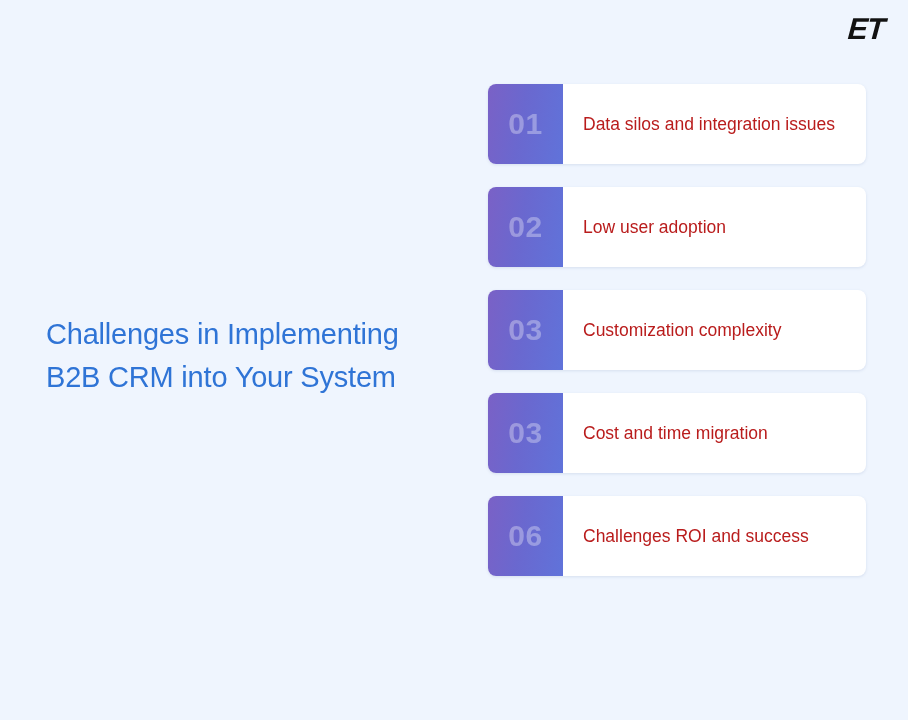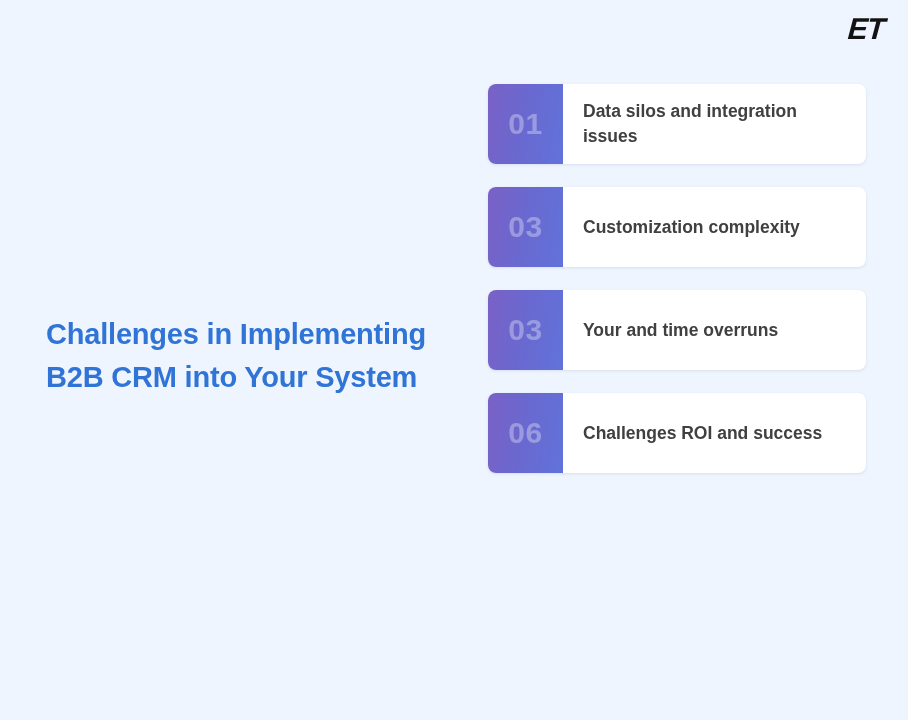--- a/index.html
+++ b/index.html
@@ -38,21 +38,21 @@
   }
 
   
   .headline {
     position: absolute;
     left: 46px;
     top: 294px;
     width: 400px;
     font-size: 29px;
     line-height: 43px;
-    font-weight: 700;
+    font-weight: 400;
     color: #2f74d6;
     letter-spacing: -0.2px;
   }
 
   
   .card-list {
     position: absolute;
     left: 488px;
     top: 84px;
     width: 378px;
@@ -84,49 +84,53 @@
     user-select: none;
   }
 
   .card-label {
     flex: 1 1 auto;
     display: flex;
     align-items: center;
     padding: 0 18px 0 20px;
     font-size: 17.5px;
     line-height: 25px;
-    font-weight: 700;
-    color: #404040;
+    font-weight: 400;
+    color: #b91c1c;
   }
 </style>
 </head>
 <body>
 
 <div class="page">
 
   <div class="logo">ET</div>
 
   <h1 class="headline">Challenges in Implementing B2B CRM into Your System</h1>
 
   <div class="card-list">
 
     <div class="card">
       <div class="card-number">01</div>
       <div class="card-label">Data silos and integration issues</div>
     </div>
 
+    <div class="card">
+      <div class="card-number">02</div>
+      <div class="card-label">Low user adoption</div>
+    </div>
 
     <div class="card">
       <div class="card-number">03</div>
       <div class="card-label">Customization complexity</div>
     </div>
 
     <div class="card">
       <div class="card-number">03</div>
-      <div class="card-label">Your and time overruns</div>
+      <div class="card-label">Cost and time migration</div>
     </div>
 
 
     <div class="card">
       <div class="card-number">06</div>
       <div class="card-label">Challenges ROI and success</div>
     </div>
 
   </div>
 </div>

